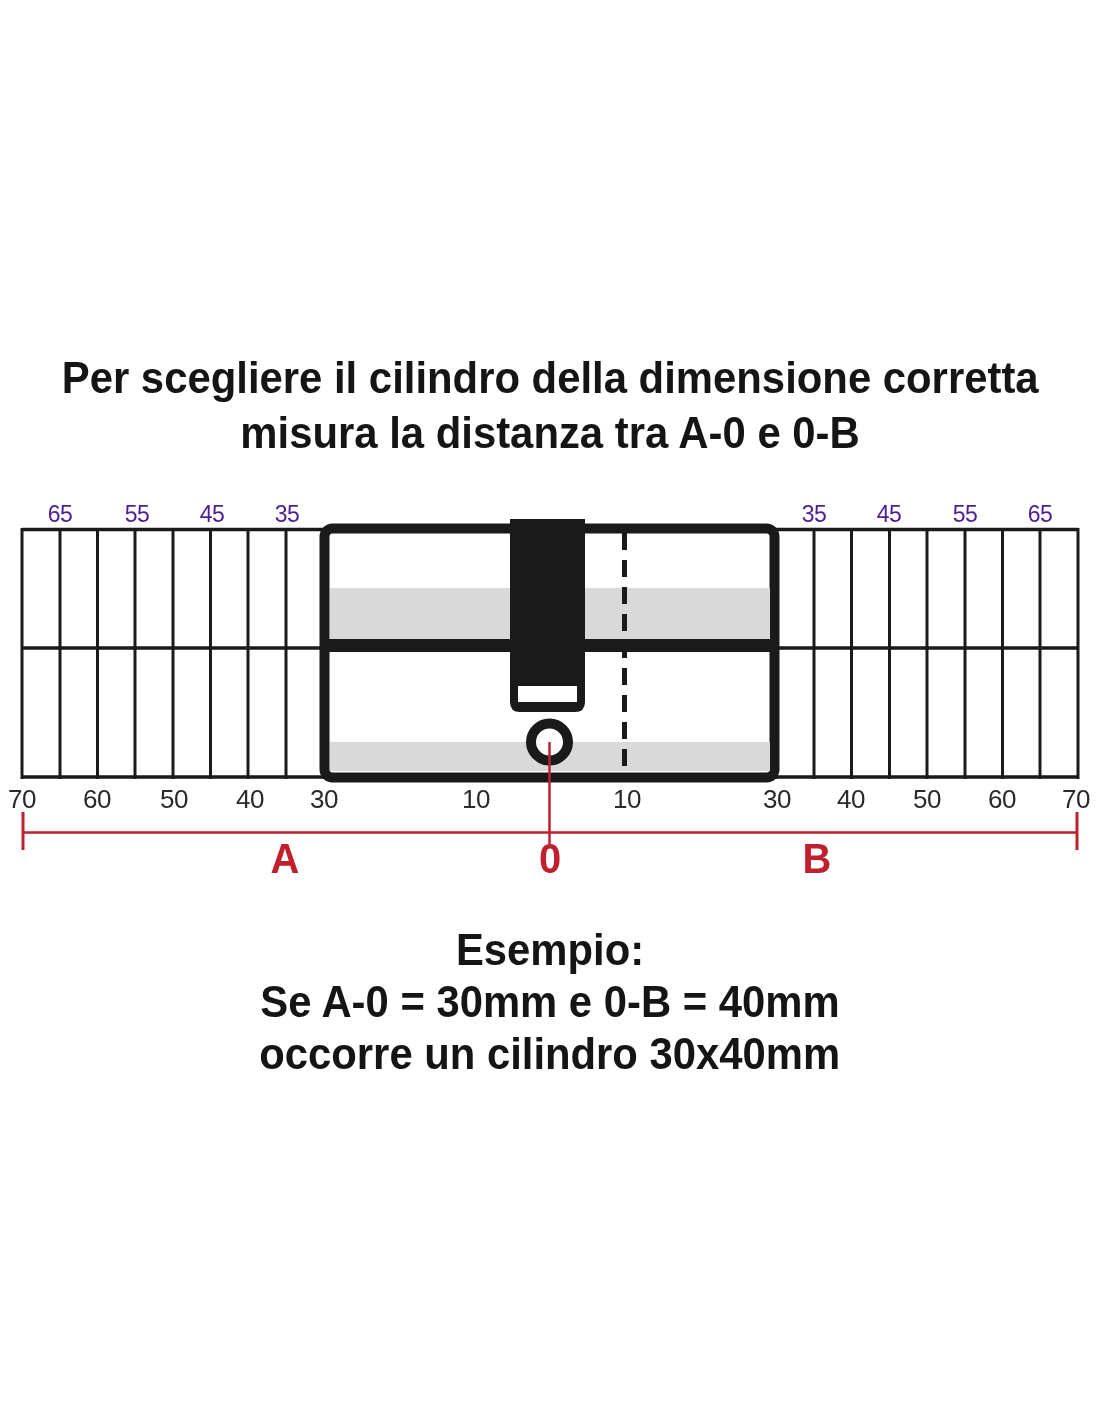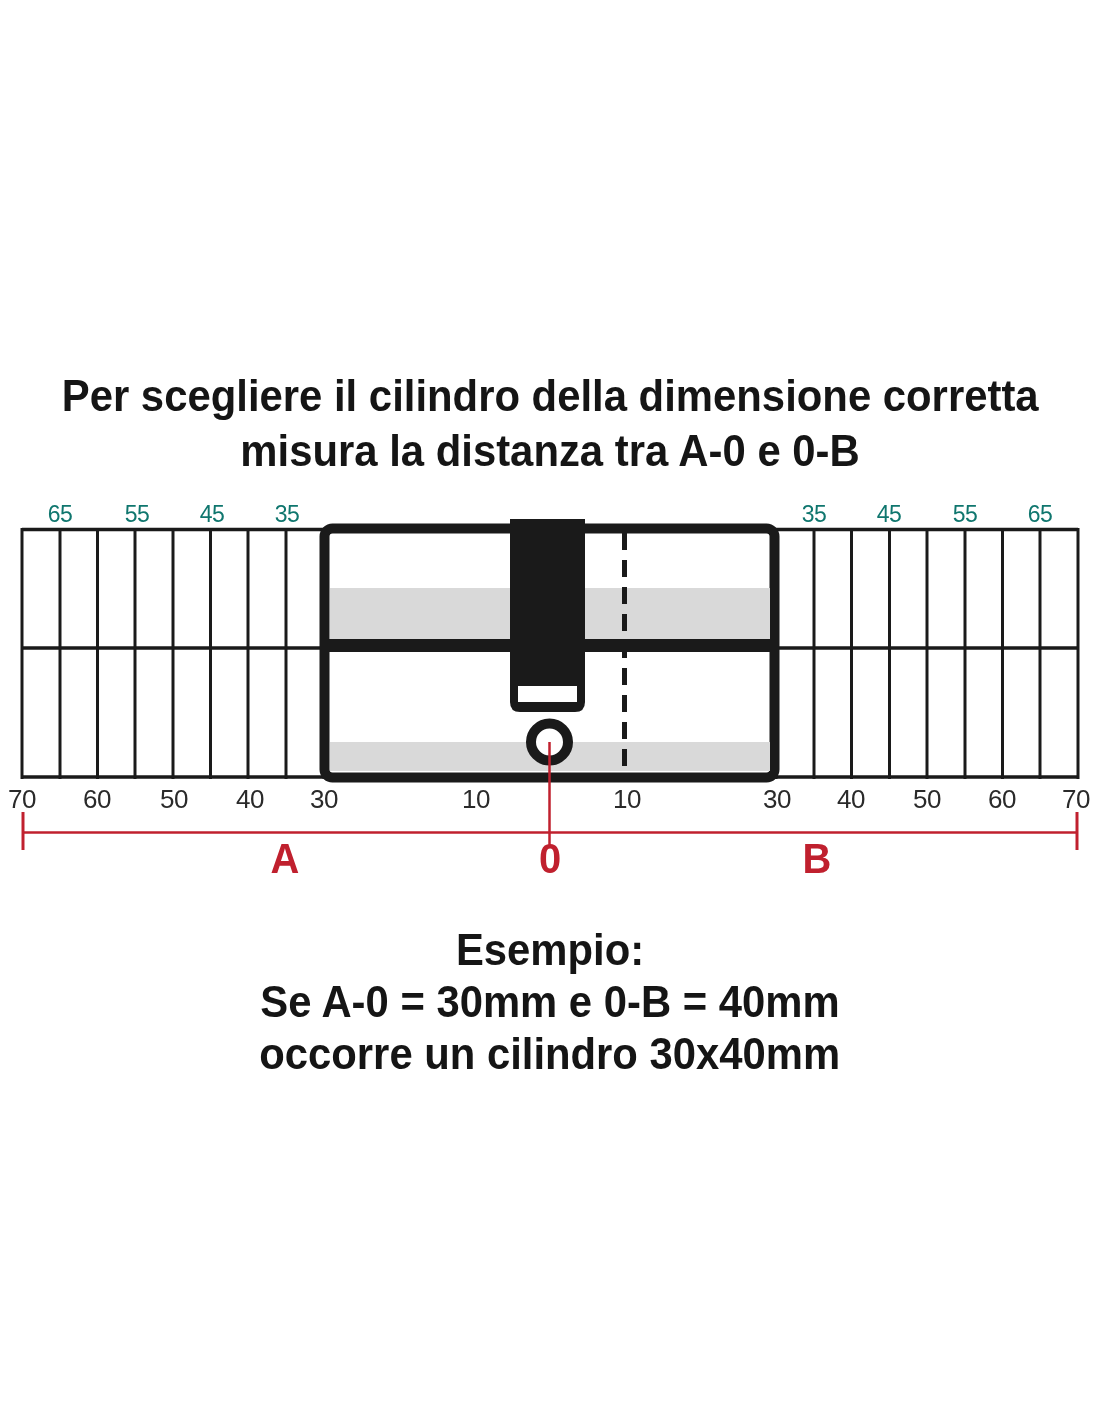--- a/index.html
+++ b/index.html
@@ -1,29 +1,29 @@
 <!DOCTYPE html>
 <html><head>
 <meta charset="utf-8">
 <style>
   html,body { margin:0; padding:0; background:#ffffff; }
   .page {
     position:relative; width:1100px; height:1422px; background:#ffffff;
     overflow:hidden; font-family:"Liberation Sans", sans-serif; color:#111;
   }
   .title {
-    position:absolute; top:368px; left:0; width:1100px; margin:0;
+    position:absolute; top:350px; left:0; width:1100px; margin:0;
     text-align:center; font-size:45px; line-height:55px; font-weight:bold; color:#151515;
   }
   .squeeze { display:inline-block; transform:scaleX(0.93); transform-origin:50% 50%; white-space:nowrap; }
   .squeeze95 { display:inline-block; transform:scaleX(0.95); transform-origin:50% 50%; white-space:nowrap; }
   .diagram-svg { position:absolute; left:0; top:0; width:1100px; height:1422px; }
   .tick {
     position:absolute; transform:translateX(-50%);
-    font-size:23px; line-height:1; color:#0f766e; letter-spacing:-0.5px;
+    font-size:23px; line-height:1; color:#4c1d95; letter-spacing:-0.5px;
   }
   .tick.bottom { font-size:26px; color:#2a2a2a;text-align:center; }
   .marker {
     position:absolute; transform:translateX(-50%) scaleX(0.95);
     font-size:42px; line-height:1; font-weight:bold; color:#c0202e;
   }
   .example {
     position:absolute; top:924px; left:0; width:1100px;
     text-align:center; font-size:44px; line-height:52px; font-weight:bold; color:#151515;
   }

